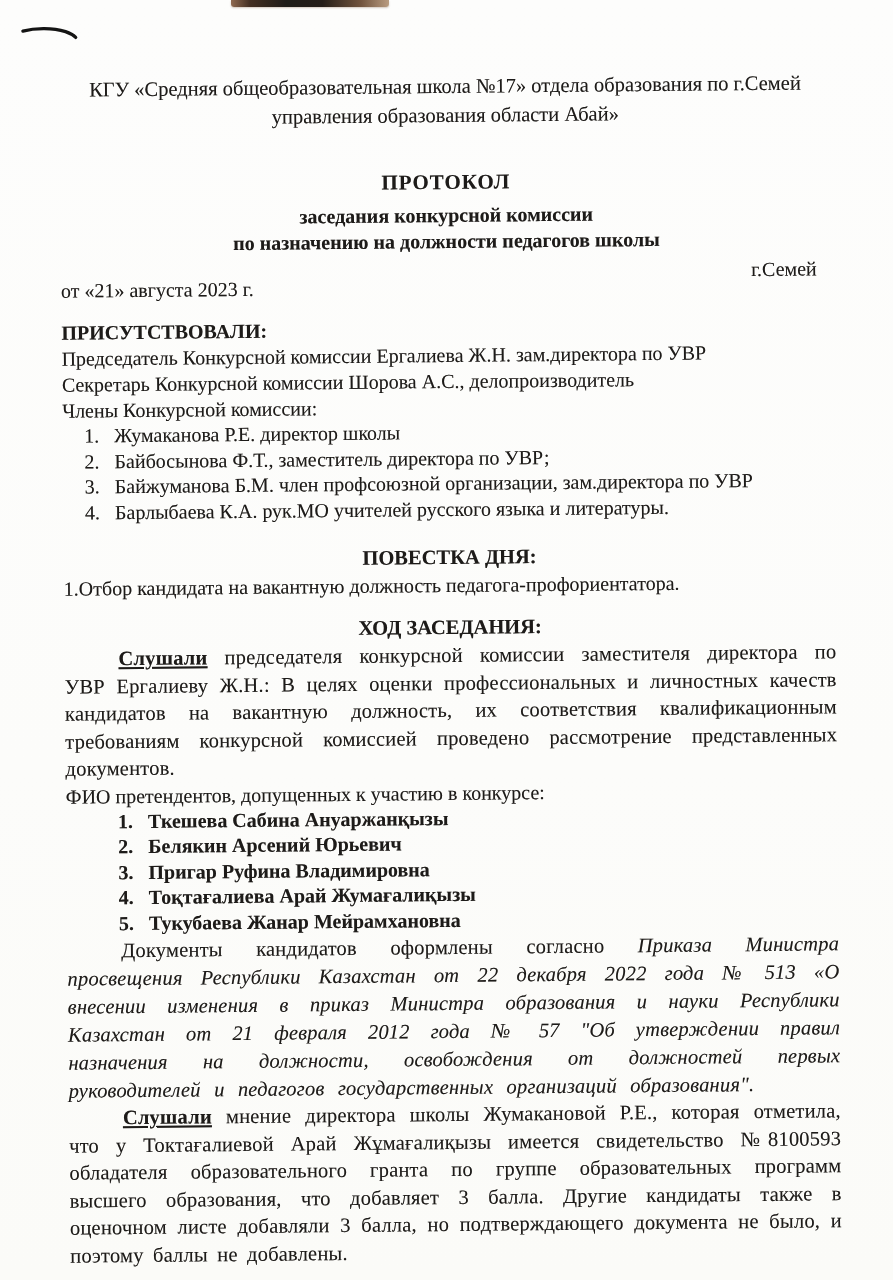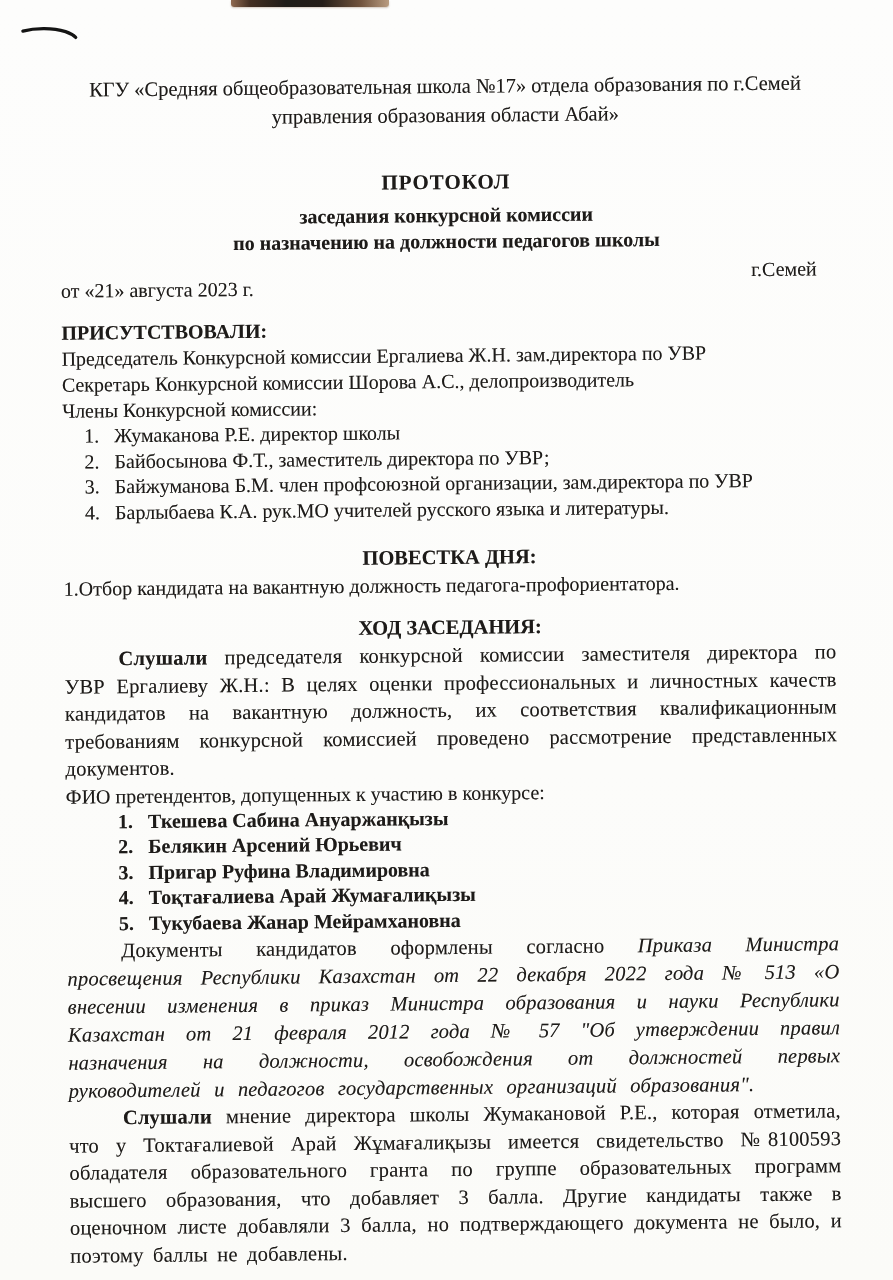--- a/index.html
+++ b/index.html
@@ -132,21 +132,21 @@
   }
   .para.final {
     margin-top: 0;
     line-height: 27.5px;
     word-spacing: 4px;
   }
   .fio-line {
     font-size: 20px;
     line-height: 26px;
   }
-  b { font-weight: bold; }
+  b { font-weight: bold; text-decoration: underline; }
   i { font-style: italic; }
 </style>
 </head>
 <body>
 
 <div class="page">
 
   <div class="scan-strip"></div>
 
   <svg class="pen-mark" viewBox="0 0 64 20">

